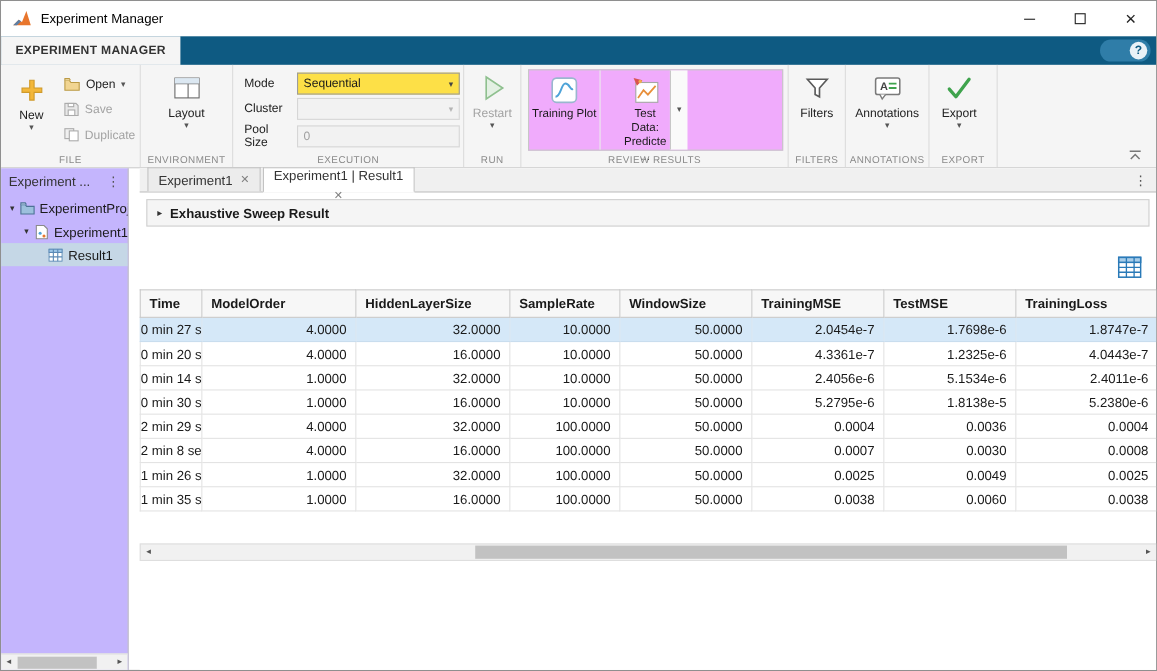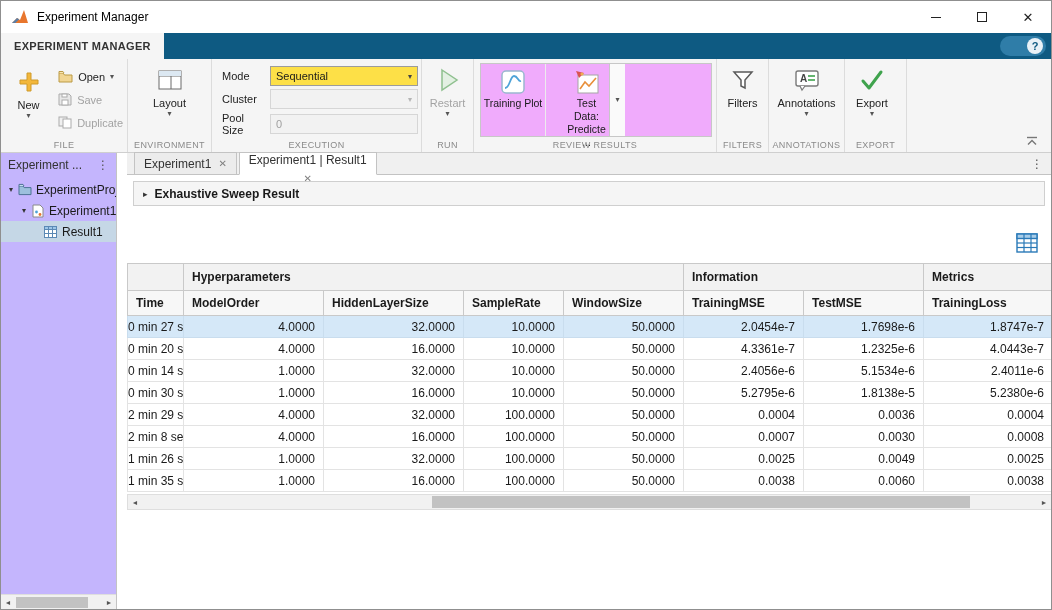--- a/index.html
+++ b/index.html
@@ -391,26 +391,20 @@
             <col style="width: 56px;">
             <col style="width: 140px;">
             <col style="width: 140px;">
             <col style="width: 100px;">
             <col style="width: 120px;">
             <col style="width: 120px;">
             <col style="width: 120px;">
             <col style="width: 129px;">
           </colgroup>
           <thead>
-            <tr class="group-row">
-              <th colspan="1"></th>
-              <th colspan="4">Hyperparameters</th>
-              <th colspan="2">Information</th>
-              <th colspan="1">Metrics</th>
-            </tr>
             <tr class="head-row">
               <th>Time</th>
               <th>ModelOrder</th>
               <th>HiddenLayerSize</th>
               <th>SampleRate</th>
               <th>WindowSize</th>
               <th>TrainingMSE</th>
               <th>TestMSE</th>
               <th>TrainingLoss</th>
             </tr>

